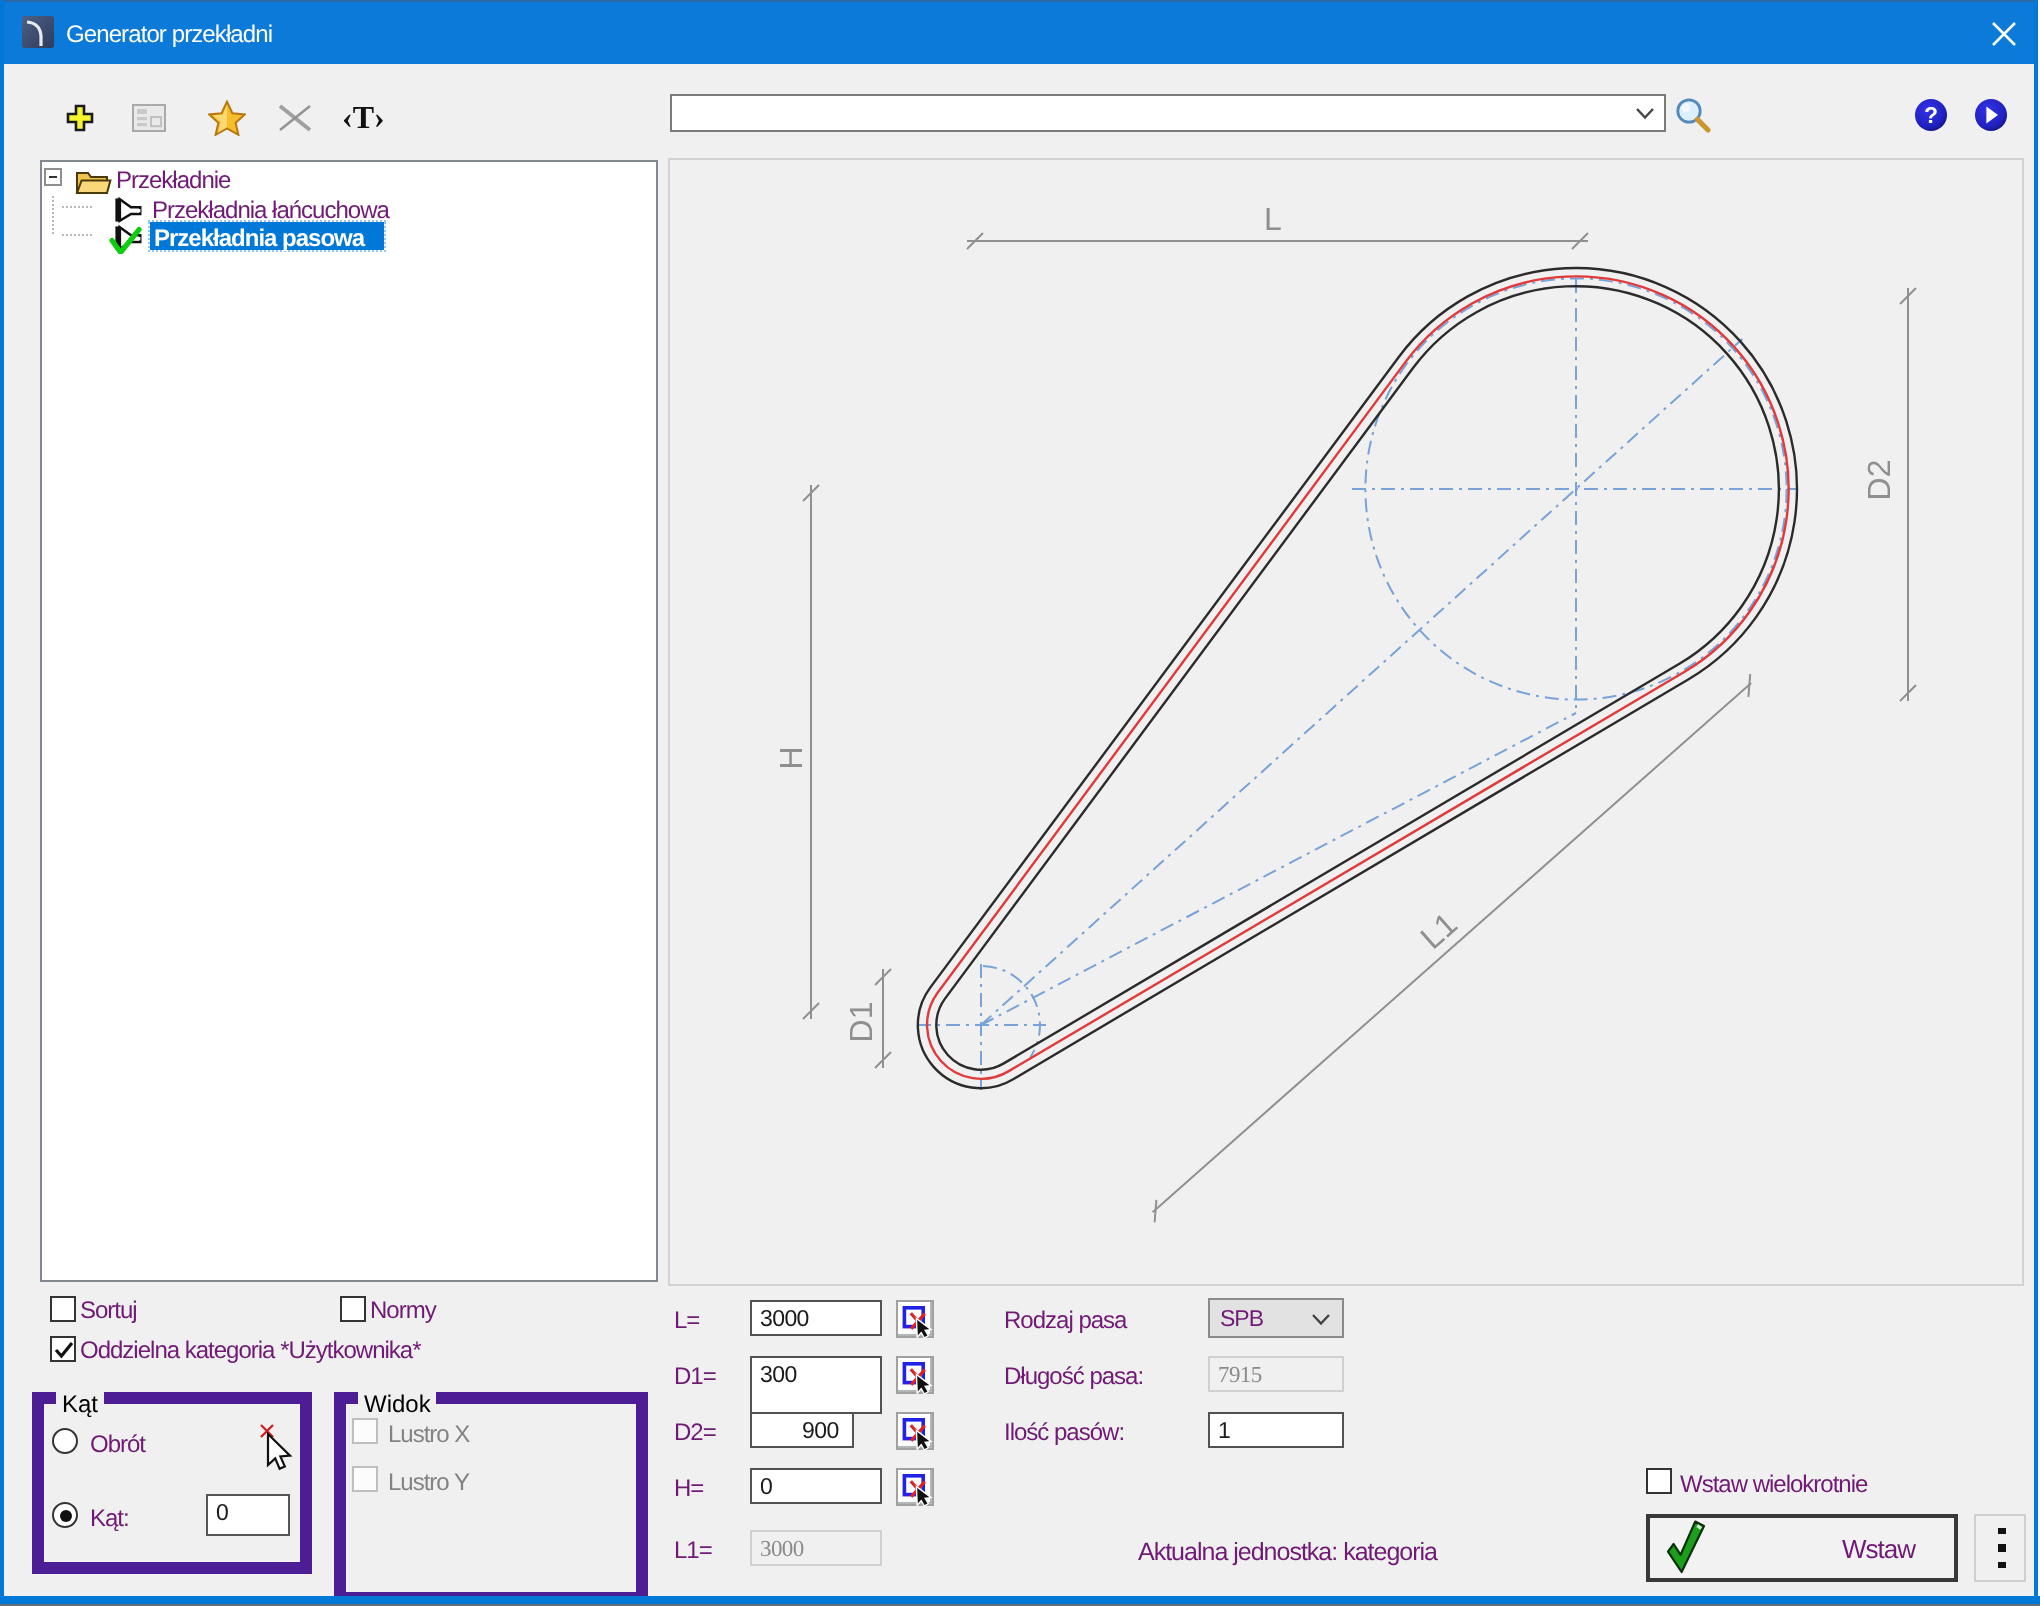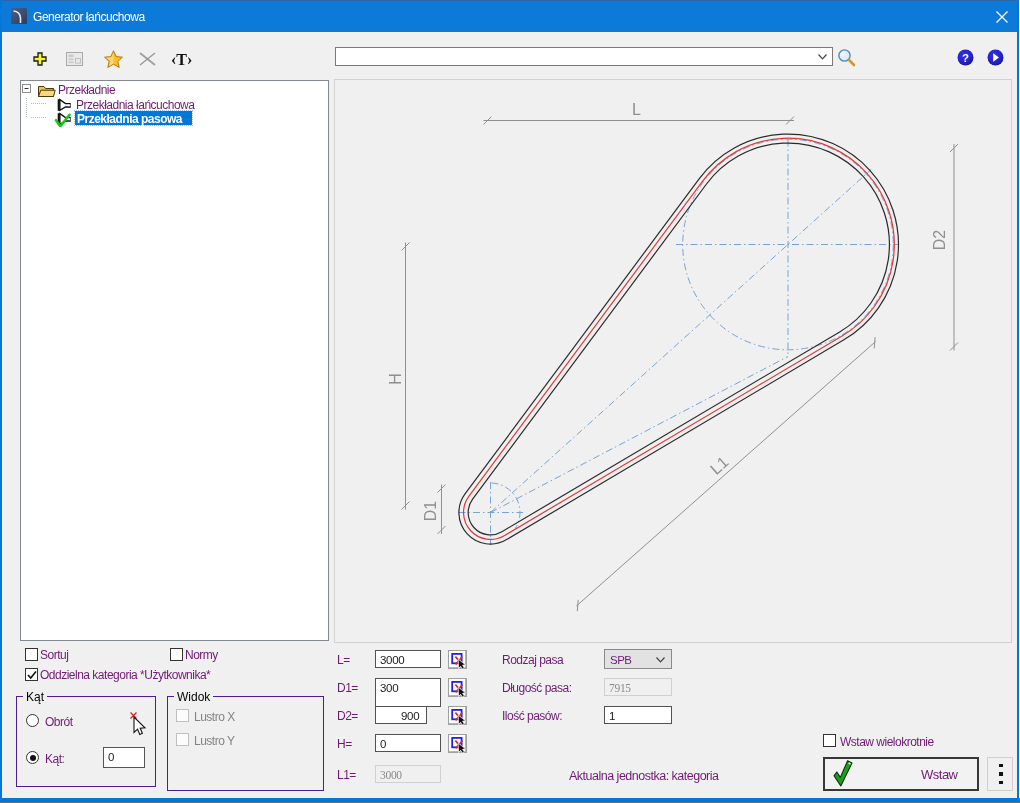--- a/index.html
+++ b/index.html
@@ -13,21 +13,21 @@
 .win-border-bottom { left:0; top:798px; width:1020px; height:4px; background:#0078d7; }
 .win-edge-bottom { left:0; top:802px; width:1020px; height:1px; background:#6a6f75; }
 .titlebar { left:0; top:0; width:1020px; height:32px; background:#0c7ad8; }
 .titlebar .txt { position:absolute; left:33px; top:9.5px; color:#fff; font-size:12px; }
 .closex { position:absolute; left:996px; top:11px; width:12px; height:12px; }
 .tree { left:20px; top:80px; width:309px; height:561px; background:#fff; border:1px solid #82888f; }
 .cb { position:absolute; width:13px; height:13px; background:#fff; border:1px solid #333; }
 .cbd { position:absolute; width:13px; height:13px; background:#fcfcfc; border:1px solid #bfbfbf; }
 .radio { position:absolute; width:13px; height:13px; background:#fff; border:1px solid #333; border-radius:50%; }
 .radio.sel::after { content:""; position:absolute; left:2.5px; top:2.5px; width:6px; height:6px; background:#111; border-radius:50%; }
-.grp { position:absolute; border:1px solid #4c1d95; }
+.grp { position:absolute; border:6px solid #4c1d95; }
 .grp .cap { position:absolute; left:6px; top:-7px; background:#f0f0f0; padding:0 3px; font-size:12px; color:#000; }
 .inp { position:absolute; background:#fff; border:1px solid #525252; font-size:11.5px; letter-spacing:-0.3px; color:#1a1a1a; padding:3px 0 0 4px; line-height:12px; }
 .inp.dis { background:#f0f0f0; border:1px solid #d0d0d0; color:#8a8a8a;font-family:Liberation Serif, serif; }
 .pickbtn { position:absolute; width:19px; height:19px; background:#fdfdfd; border:1px solid #a0a0a0; box-shadow:inset -1px -1px 0 #b5b5b5, inset 1px 1px 0 #ffffff; }
 .graytxt { color:#838383; }
 </style>
 </head>
 <body>
 
 <div class="abs titlebar">
@@ -35,21 +35,21 @@
   <svg class="abs" style="left:11px;top:8px;" width="16" height="16">
     <defs>
         <linearGradient id="icbg" x1="0" y1="0" x2="1" y2="1">
       <stop offset="0" stop-color="#4c5f86"></stop>
           <stop offset="1" stop-color="#2d3c5c"></stop>
     </linearGradient>
       </defs>
     <rect x="0" y="0" width="16" height="16" rx="1.5" fill="url(#icbg)"></rect>
     <path d="M 2.5 3 Q 9 3.5 9.5 10 L 9.5 15" fill="none" stroke="#e8eaf0" stroke-width="1.6"></path>
   </svg>
-  <div class="txt" style="letter-spacing:-0.45px;">Generator łańcuchowa</div>
+  <div class="txt" style="letter-spacing:-0.45px;">Generator przekładni</div>
   <svg class="closex" viewBox="0 0 12 12">
       <path d="M0.5 0.5 L11.5 11.5 M11.5 0.5 L0.5 11.5" stroke="#ffffff" stroke-width="1.3"></path>
     </svg>
 </div>
 
 <svg class="abs" style="left:33px;top:52px;" width="14" height="14" viewBox="0 0 14 14">
   <path d="M5 1 L9 1 L9 5 L13 5 L13 9 L9 9 L9 13 L5 13 L5 9 L1 9 L1 5 L5 5 Z" fill="#f5f52a" stroke="#1a1a1a" stroke-width="1.3"></path>
 </svg>
 <svg class="abs" style="left:66px;top:52px;" width="17" height="14" viewBox="0 0 17 14">
   <rect x="0.5" y="0.5" width="16" height="13" fill="#e9e9e9" stroke="#a9a9a9"></rect>
@@ -178,21 +178,21 @@
 <div class="radio" style="left:26px;top:714px;"></div>
 <div class="lbl" style="left:45px;top:715px;">Obrót</div>
 <svg class="abs" style="left:128px;top:711px;" width="22" height="26" viewBox="0 0 22 26">
   <path d="M2.5 1.5 L8.5 7.5 M8.5 1.5 L2.5 7.5" stroke="#cc2222" stroke-width="1.2"></path>
   <path d="M6 6 L6 21.5 L9.6 18.2 L11.8 23.4 L14.4 22.2 L12.2 17.2 L17 16.8 Z" fill="#fff" stroke="#111" stroke-width="1.1"></path>
 </svg>
 <div class="radio sel" style="left:26px;top:751px;"></div>
 <div class="lbl" style="left:45px;top:751.5px;">Kąt:</div>
 <div class="inp" style="left:103px;top:747px;width:42px;height:21px;border-color:#555;padding-top:3px;">0</div>
 
-<div class="grp" style="left:167px;top:696px;width:157px;height:95px;">
+<div class="grp" style="left:167px;top:696px;width:157px;height:106px;">
     <div class="cap">Widok</div>
   </div>
 <div class="cbd" style="left:176px;top:709px;"></div>
 <div class="lbl graytxt" style="left:194px;top:710px;">Lustro X</div>
 <div class="cbd" style="left:176px;top:733px;"></div>
 <div class="lbl graytxt" style="left:194px;top:734px;">Lustro Y</div>
 
 <div class="lbl" style="left:337px;top:653px;">L=</div>
 <div class="inp" style="left:375px;top:650px;width:66px;height:18px;">3000</div>
 <div class="lbl" style="left:337px;top:681px;">D1=</div>

